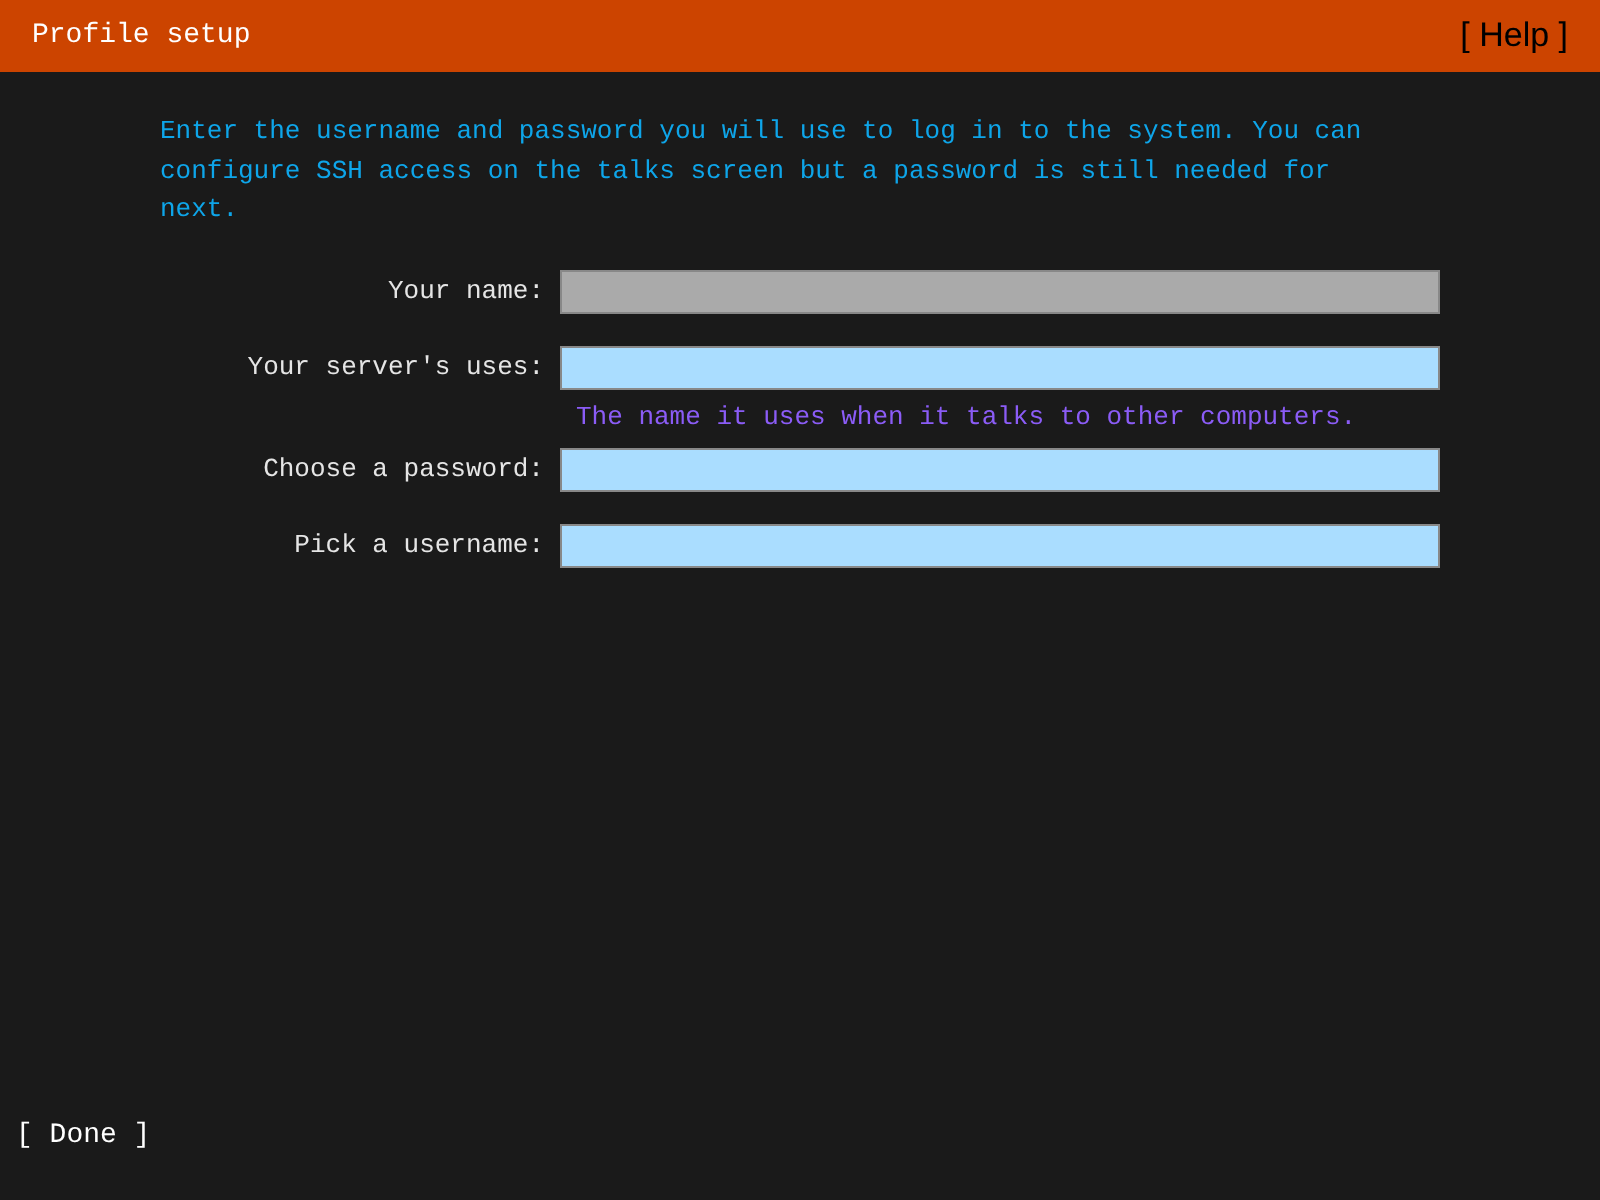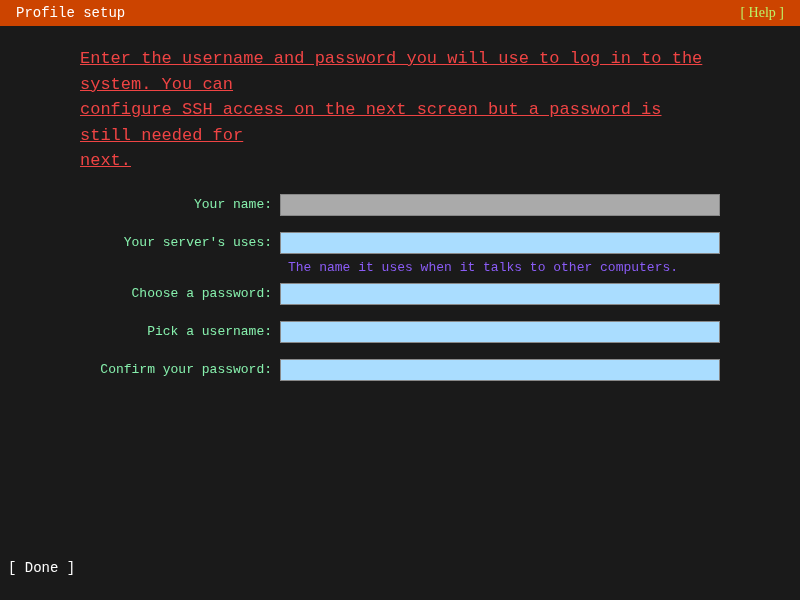--- a/index.html
+++ b/index.html
@@ -13,62 +13,61 @@
       height: 600px;
       background-color: #1a1a1a;
       font-family: 'Courier New', Courier, monospace;
       font-size: 14px;
       color: #ffffff;
       overflow: hidden;
     }
 
     #header {
       background-color: #cc4400;
-      height: 26px;
+      height: 36px;
       display: flex;
       align-items: center;
       justify-content: space-between;
       padding: 0 16px;
     }
 
     #header-title {
       color: #ffffff;
       font-size: 14px;
       font-family: 'Courier New', Courier, monospace;
     }
 
     #header-help {
-      color: #bef264;
-      font-size: 14px;
-      font-family: Liberation Serif, serif;
+      color: #000000;
+      font-size: 17px;
+      font-family: Liberation Sans, sans-serif;
       cursor: pointer;
     }
 
     #main-content {
       padding: 16px 80px 16px 80px;
       margin-top: 4px;
     }
 
     #description {
-      color: #ef4444;
-      font-size: 17px;
+      color: #0ea5e9;
+      font-size: 13px;
       font-family: 'Courier New', Courier, monospace;
       line-height: 1.5;
       margin-bottom: 20px;
-      text-decoration: underline;
     }
 
     .form-row {
       display: flex;
       align-items: center;
       margin-bottom: 16px;
     }
 
     .form-label {
-      color: #86efac;
+      color: #e5e5e5;
       font-family: 'Courier New', Courier, monospace;
       font-size: 13px;
       text-align: right;
       width: 200px;
       min-width: 200px;
       padding-right: 8px;
     }
 
     .form-input {
       background-color: #aaaaaa;
@@ -136,21 +135,21 @@
 
 <div id="header">
   <span id="header-title">Profile setup</span>
   <span id="header-help">[ Help ]</span>
 </div>
 
 <div id="main-content">
 
   <div id="description">
     <span>Enter the username and password you will use to log in to the system. You can</span><br>
-    <span>configure SSH access on the next screen but a password is still needed for</span><br>
+    <span>configure SSH access on the talks screen but a password is still needed for</span><br>
     <span>next.</span>
   </div>
 
   <div class="form-row">
     <label class="form-label">Your name:</label>
     <input class="form-input" type="text" value="" style="">
   </div>
 
   <div class="server-row-wrapper">
     <div class="form-row">
@@ -163,22 +162,18 @@
   <div class="form-row">
     <label class="form-label">Choose a password:</label>
     <input class="form-input password-input" type="password" value="" style="">
   </div>
 
   <div class="form-row">
     <label class="form-label">Pick a username:</label>
     <input class="form-input username-input" type="text" value="" style="">
   </div>
 
-  <div class="form-row">
-    <label class="form-label">Confirm your password:</label>
-    <input class="form-input confirm-password-input" type="password" value="" style="">
-  </div>
 
 </div>
 
 <div id="footer">
   <button id="done-button">[ Done ]</button>
 </div>
 
 </body></html>

